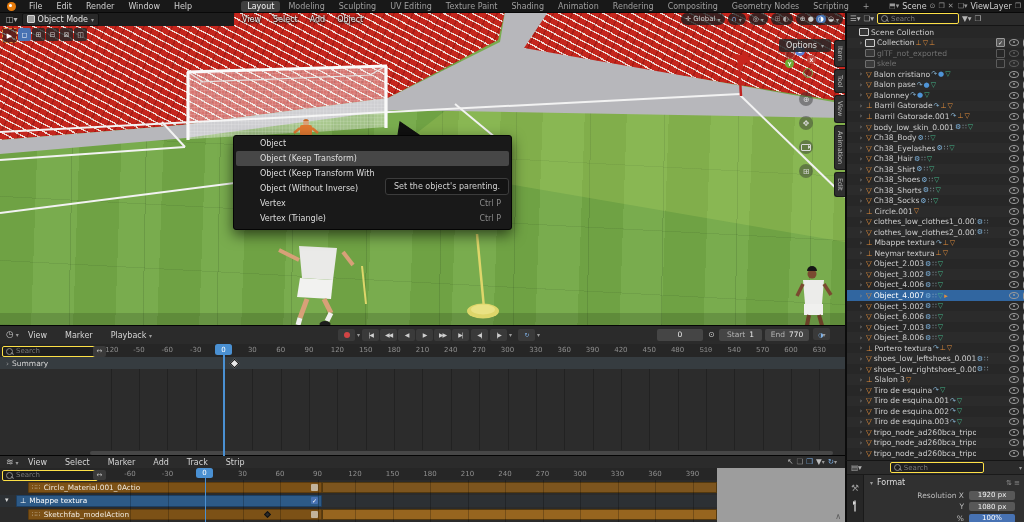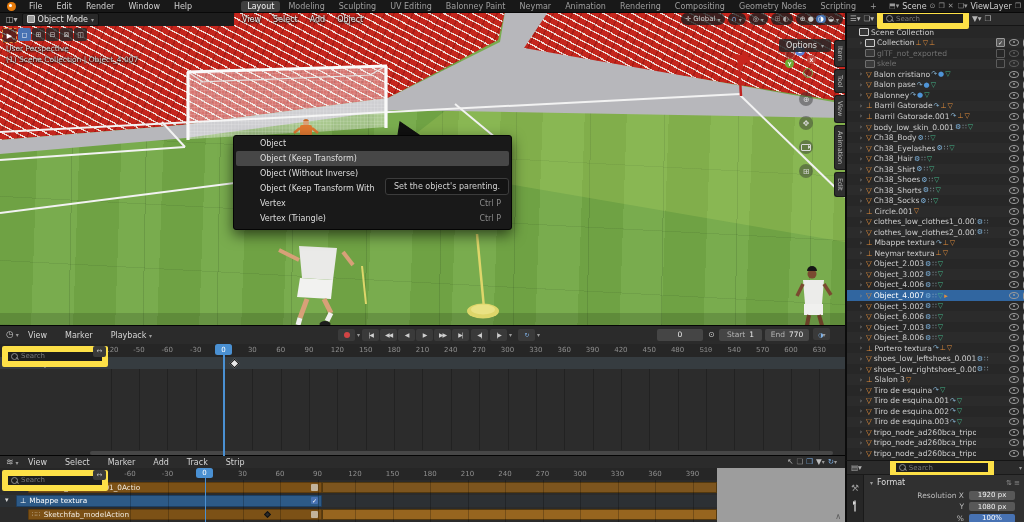--- a/index.html
+++ b/index.html
@@ -11,21 +11,21 @@
   #topbar{position:absolute;left:0;top:0;width:1024px;height:12px;background:#181818;border-bottom:1px solid #090909;display:flex;align-items:center;z-index:20;}
   #logo{width:9px;height:9px;border-radius:50%;background:#e87d0d;margin:0 6px 0 7px;position:relative}
   #logo::after{content:'';position:absolute;left:2px;top:2px;width:3px;height:3px;border-radius:50%;background:#fff}
   .tb-menu{color:#d0d0d0;font-size:8px;padding:0 7px;white-space:nowrap;cursor:default}
   #workspace-tabs{display:flex;align-items:center;margin-left:42px;gap:2px}
   .ws-tab{color:#9e9e9e;font-size:8px;padding:1px 6px;border-radius:3px;white-space:nowrap}
   .ws-tab.active{background:#3f3f3f;color:#f0f0f0}
   #scene-group{position:absolute;right:3px;top:0;height:12px;display:flex;align-items:center;gap:4px}
   .sel-widget{display:flex;align-items:center;gap:3px;color:#cfcfcf;font-size:8px}
   .mini-ic{color:#9a9a9a;font-size:7px}
-  .srch{position:absolute;background:#1e1e1e;border:6px solid #fde047;border-radius:2px;color:#787878;font-size:7px;display:flex;align-items:center;padding:0 3px;gap:3px;overflow:hidden;white-space:nowrap}
+  .srch{position:absolute;background:#1e1e1e;border:1px solid #fde047;border-radius:2px;color:#787878;font-size:7px;display:flex;align-items:center;padding:0 3px;gap:3px;overflow:hidden;white-space:nowrap}
   .srch .mag{width:5px;height:5px;border:1px solid #8a8a8a;border-radius:50%;position:relative;flex:none}
   .srch .mag::after{content:'';position:absolute;left:4px;top:4px;width:3px;height:1px;background:#8a8a8a;transform:rotate(45deg)}
   .ddv{color:#9a9a9a;font-size:6px}
   
   #viewport{position:absolute;left:0;top:12px;width:845px;height:313px;overflow:hidden;background:#74a947}
   .vp-layer{position:absolute;inset:0;pointer-events:none}
   #grass{background:
      repeating-linear-gradient(92deg, rgba(0,0,0,0.045) 0 42px, rgba(255,255,255,0.04) 42px 84px),
      #74a947;}
   #grass-grid{background:
@@ -162,22 +162,22 @@
         <span class="tb-menu">Edit</span>
         <span class="tb-menu">Render</span>
         <span class="tb-menu">Window</span>
         <span class="tb-menu">Help</span>
       </div>
     <div id="workspace-tabs">
         <span class="ws-tab active">Layout</span>
         <span class="ws-tab">Modeling</span>
         <span class="ws-tab">Sculpting</span>
         <span class="ws-tab">UV Editing</span>
-        <span class="ws-tab">Balonney Paint</span>
-        <span class="ws-tab">Neymar</span>
+        <span class="ws-tab">Texture Paint</span>
+        <span class="ws-tab">Shading</span>
         <span class="ws-tab">Animation</span>
         <span class="ws-tab">Rendering</span>
         <span class="ws-tab">Compositing</span>
         <span class="ws-tab">Geometry Nodes</span>
         <span class="ws-tab">Scripting</span>
         <span class="ws-tab">+</span>
       </div>
     <div id="scene-group">
       <span class="sel-widget">
         <span class="mini-ic">⬒▾</span>
@@ -334,24 +334,20 @@
 
     <div id="vp-tools">
       <span class="tool-btn tweak">▶</span>
       <span class="tool-btn active">◻</span>
       <span class="tool-btn">⊞</span>
       <span class="tool-btn">⊟</span>
       <span class="tool-btn">⊠</span>
       <span class="tool-btn">◫</span>
     </div>
 
-    <div id="vp-overlay-text">
-      <div>User Perspective</div>
-      <div>(1) Scene Collection | Object_4.007</div>
-    </div>
 
     <div id="options-btn">
       <span>Options</span>
       <span class="ddv">▾</span>
     </div>
 
     <div id="npanel-tabs">
         <span class="np-tab">Item</span>
         <span class="np-tab">Tool</span>
         <span class="np-tab">View</span>
@@ -379,25 +375,25 @@
       <div id="ctx-items">
           <div class="cm-item">
             <span>Object</span>
             <span class="cm-short"></span>
           </div>
           <div class="cm-item hl">
             <span>Object (Keep Transform)</span>
             <span class="cm-short"></span>
           </div>
           <div class="cm-item">
-            <span>Object (Without Inverse)</span>
+            <span>Object (Keep Transform With</span>
             <span class="cm-short"></span>
           </div>
           <div class="cm-item">
-            <span>Object (Keep Transform With</span>
+            <span>Object (Without Inverse)</span>
             <span class="cm-short"></span>
           </div>
           <div class="cm-item">
             <span>Vertex</span>
             <span class="cm-short">Ctrl P</span>
           </div>
           <div class="cm-item">
             <span>Vertex (Triangle)</span>
             <span class="cm-short">Ctrl P</span>
           </div>

